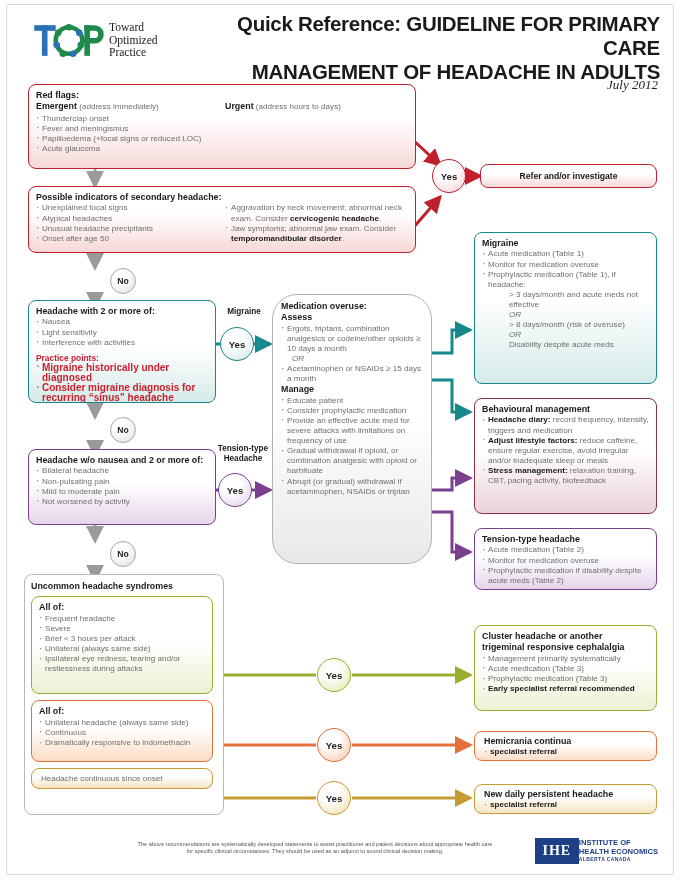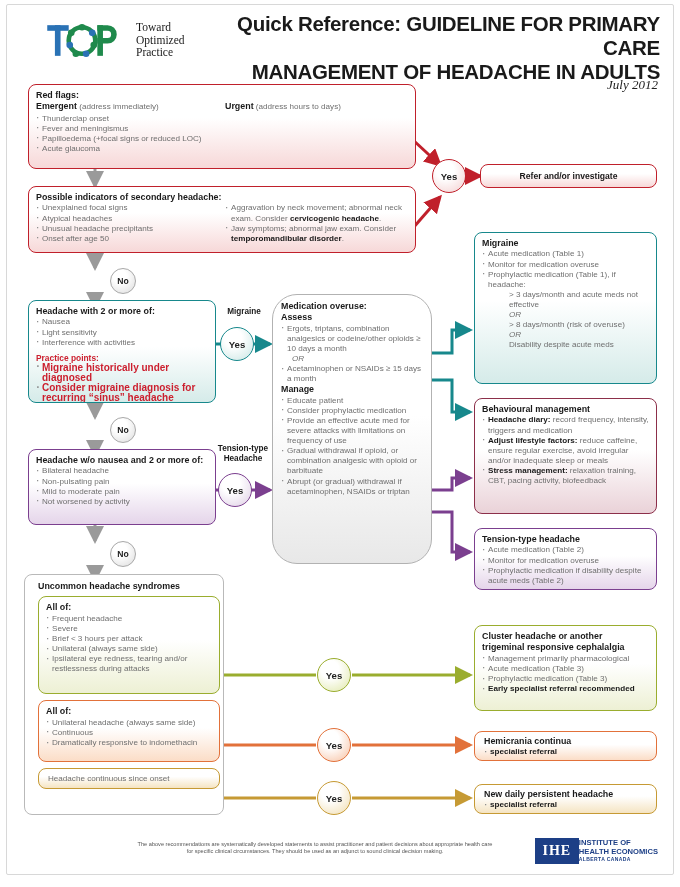--- a/index.html
+++ b/index.html
@@ -18,23 +18,23 @@
     position: absolute;
     left: 6px; top: 4px;
     width: 668px; height: 871px;
     border: 1px solid #d8d8d8;
     border-radius: 2px;
     background: #ffffff;
   }
 
   
   .logo-wrap {
-    position: absolute; left: 46px; top: 14px;
+    position: absolute; left: 33px; top: 14px;
     width: 175px; height: 52px;
-    display: flex; align-items: center; gap: 18px;
+    display: flex; align-items: center; gap: 4px;
   }
   .logo-mark { width: 72px; height: 46px; flex: none; }
   .logo-words {
     font-family: "Liberation Serif", serif;
     font-size: 11.5px; line-height: 12.5px; color: #1a1a1a;
   }
   .title {
     position: absolute; left: 210px; top: 12px; width: 450px;
     text-align: right;
     font-family: "Liberation Sans", sans-serif;
@@ -361,21 +361,21 @@
 
   <div class="box purple" style="left:474px; top:528px; width:183px; height:62px;">
     <span class="hd">Tension-type headache</span>
     <ul>
       <li>Acute medication (Table 2)</li>
       <li>Monitor for medication overuse</li>
       <li>Prophylactic medication if disability despite acute meds (Table 2)</li>
     </ul>
   </div>
 
-  <div class="box grey" style="left:24px; top:574px; width:200px; height:241px; padding:6px 13px;">
+  <div class="box grey" style="left:24px; top:574px; width:200px; height:241px; padding:6px 6px;">
     <span class="hd" style="margin-bottom:4px;">Uncommon headache syndromes</span>
 
     <div class="box olive" style="position:relative; left:0; top:0; width:182px; height:98px; margin-bottom:6px;">
       <span class="hd">All of:</span>
       <ul>
         <li>Frequent headache</li>
         <li>Severe</li>
         <li>Brief &lt; 3 hours per attack</li>
         <li>Unilateral (always same side)</li>
         <li>Ipsilateral eye redness, tearing and/or restlessness during attacks</li>
@@ -397,21 +397,21 @@
   </div>
 
   <div class="node n-olive" style="left:317px; top:658px;">Yes</div>
   <div class="node n-orange" style="left:317px; top:728px;">Yes</div>
   <div class="node n-gold" style="left:317px; top:781px;">Yes</div>
 
   <div class="box olive" style="left:474px; top:625px; width:183px; height:86px;">
     <span class="hd">Cluster headache or another</span>
     <span class="hd">trigeminal responsive cephalalgia</span>
     <ul>
-      <li>Management primarily pharmacological</li>
+      <li>Management primarily systematically</li>
       <li>Acute medication (Table 3)</li>
       <li>Prophylactic medication (Table 3)</li>
       <li style="font-weight:bold; color:#1a1a1a;">Early specialist referral recommended</li>
     </ul>
   </div>
 
   <div class="box orange" style="left:474px; top:731px; width:183px; height:30px; padding:4px 9px;">
     <span class="hd">Hemicrania continua</span>
     <ul>
       <li style="font-weight:bold; color:#1a1a1a;">specialist referral</li>

